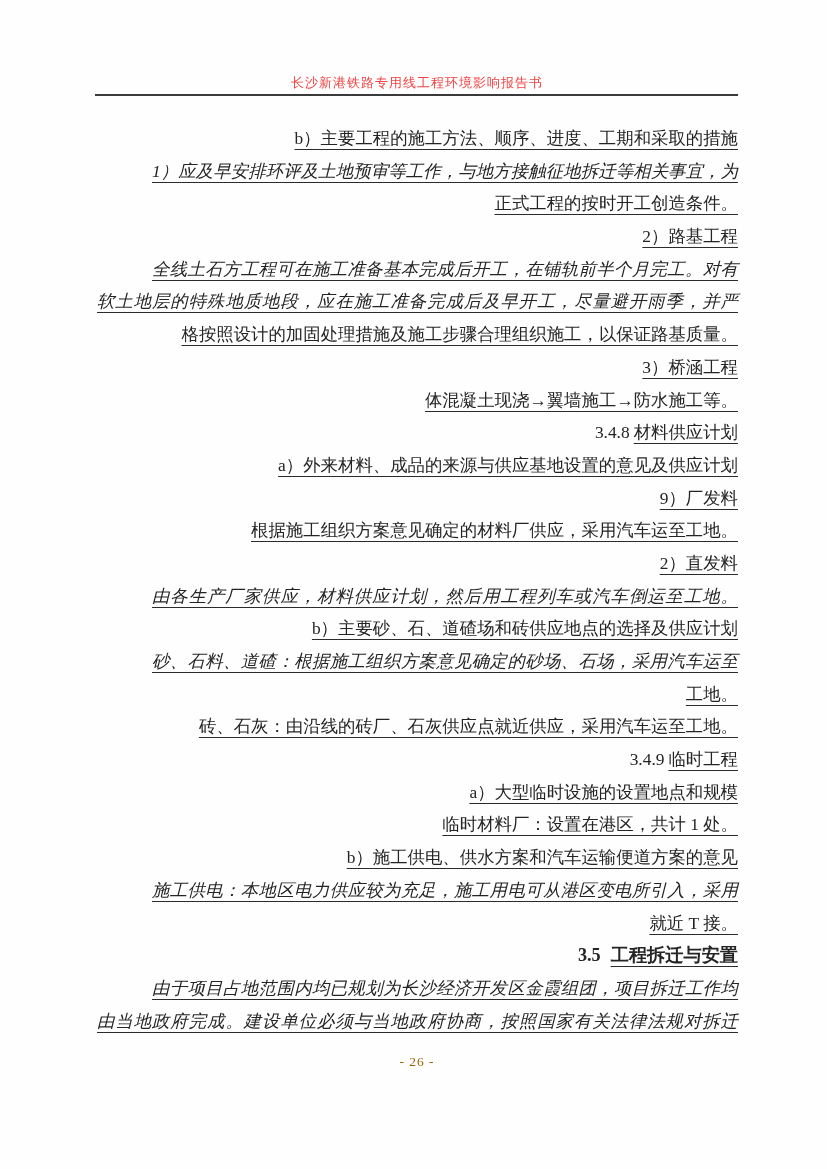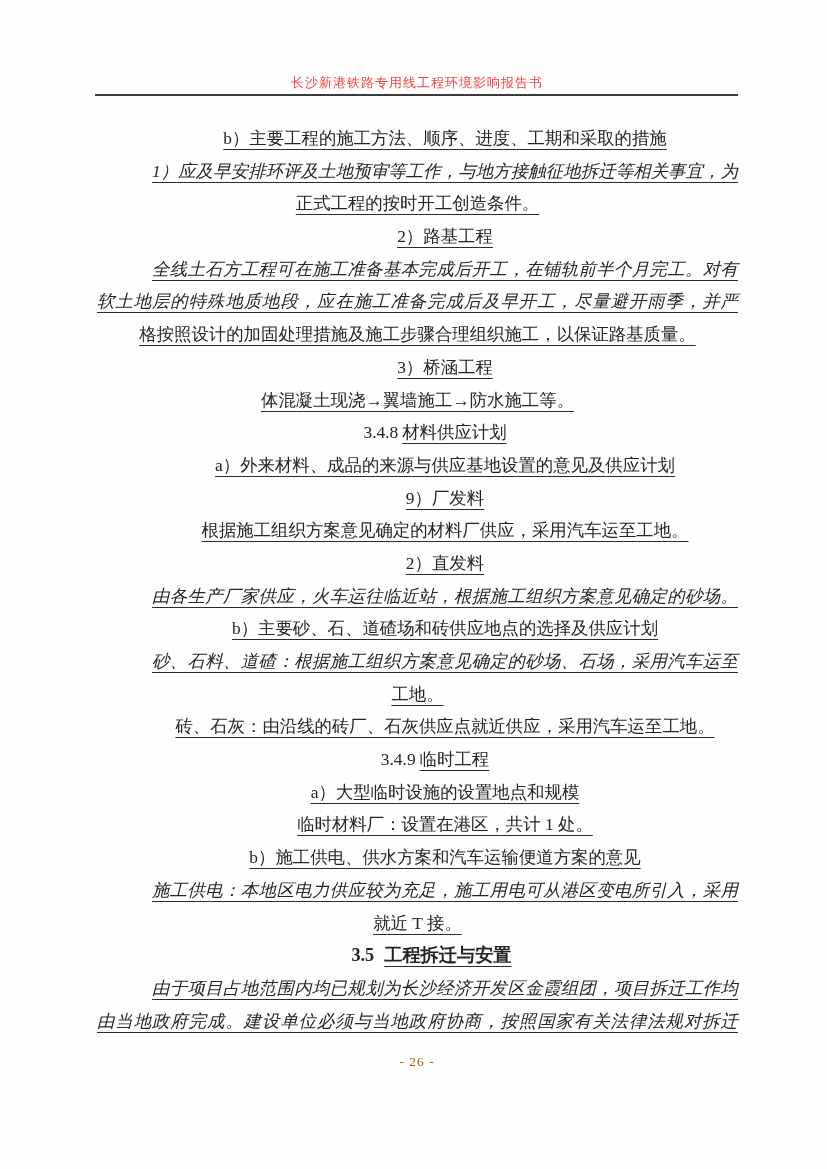--- a/index.html
+++ b/index.html
@@ -29,21 +29,21 @@
   .body-text {
     position: absolute;
     left: 97px; top: 122px;
     width: 641px;
     font-size: 17.4px;
   }
   .line {
     height: 32.7px;
     line-height: 32.7px;
     white-space: nowrap;
-    text-align: center;
+    text-align: right;
   }
   .line.body {
     text-decoration: underline;
     text-underline-offset: 4.5px;
     text-decoration-thickness: 1.3px;
     text-decoration-color: #2b2b2b;
   }
   .line.indent { padding-left: 55px; }
   .line.fill {
     text-align: justify;
@@ -93,21 +93,21 @@
     <div class="line body indent fill">全线土石方工程可在施工准备基本完成后开工，在铺轨前半个月完工。对有</div>
     <div class="line body fill">软土地层的特殊地质地段，应在施工准备完成后及早开工，尽量避开雨季，并严</div>
     <div class="line body">格按照设计的加固处理措施及施工步骤合理组织施工，以保证路基质量。</div>
     <div class="line body indent">3）桥涵工程</div>
     <div class="line body">体混凝土现浇→翼墙施工→防水施工等。</div>
     <div class="line heading"><span class="h-num">3.4.8</span><span class="h-title">材料供应计划</span></div>
     <div class="line body indent">a）外来材料、成品的来源与供应基地设置的意见及供应计划</div>
     <div class="line body indent">9）厂发料</div>
     <div class="line body indent">根据施工组织方案意见确定的材料厂供应，采用汽车运至工地。</div>
     <div class="line body indent">2）直发料</div>
-    <div class="line body indent fill">由各生产厂家供应，火车运往临近站，根据施工组织方案意见确定的砂场。</div>
+    <div class="line body indent fill">由各生产厂家供应，材料供应计划，然后用工程列车或汽车倒运至工地。</div>
     <div class="line body indent">b）主要砂、石、道碴场和砖供应地点的选择及供应计划</div>
     <div class="line body indent fill">砂、石料、道碴：根据施工组织方案意见确定的砂场、石场，采用汽车运至</div>
     <div class="line body">工地。</div>
     <div class="line body indent">砖、石灰：由沿线的砖厂、石灰供应点就近供应，采用汽车运至工地。</div>
     <div class="line heading"><span class="h-num">3.4.9</span><span class="h-title">临时工程</span></div>
     <div class="line body indent">a）大型临时设施的设置地点和规模</div>
     <div class="line body indent">临时材料厂：设置在港区，共计 1 处。</div>
     <div class="line body indent">b）施工供电、供水方案和汽车运输便道方案的意见</div>
     <div class="line body indent fill">施工供电：本地区电力供应较为充足，施工用电可从港区变电所引入，采用</div>
     <div class="line body">就近 T 接。</div>

